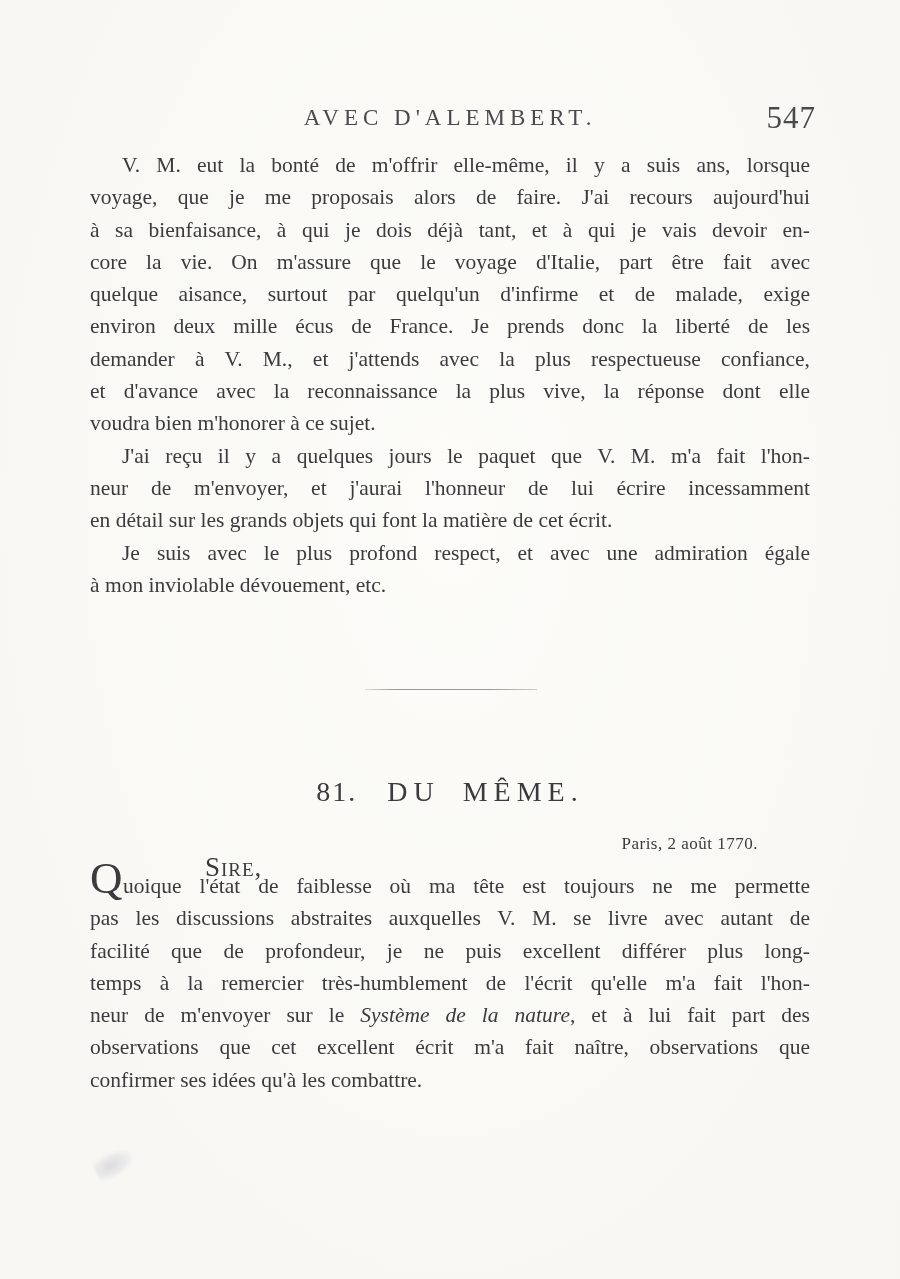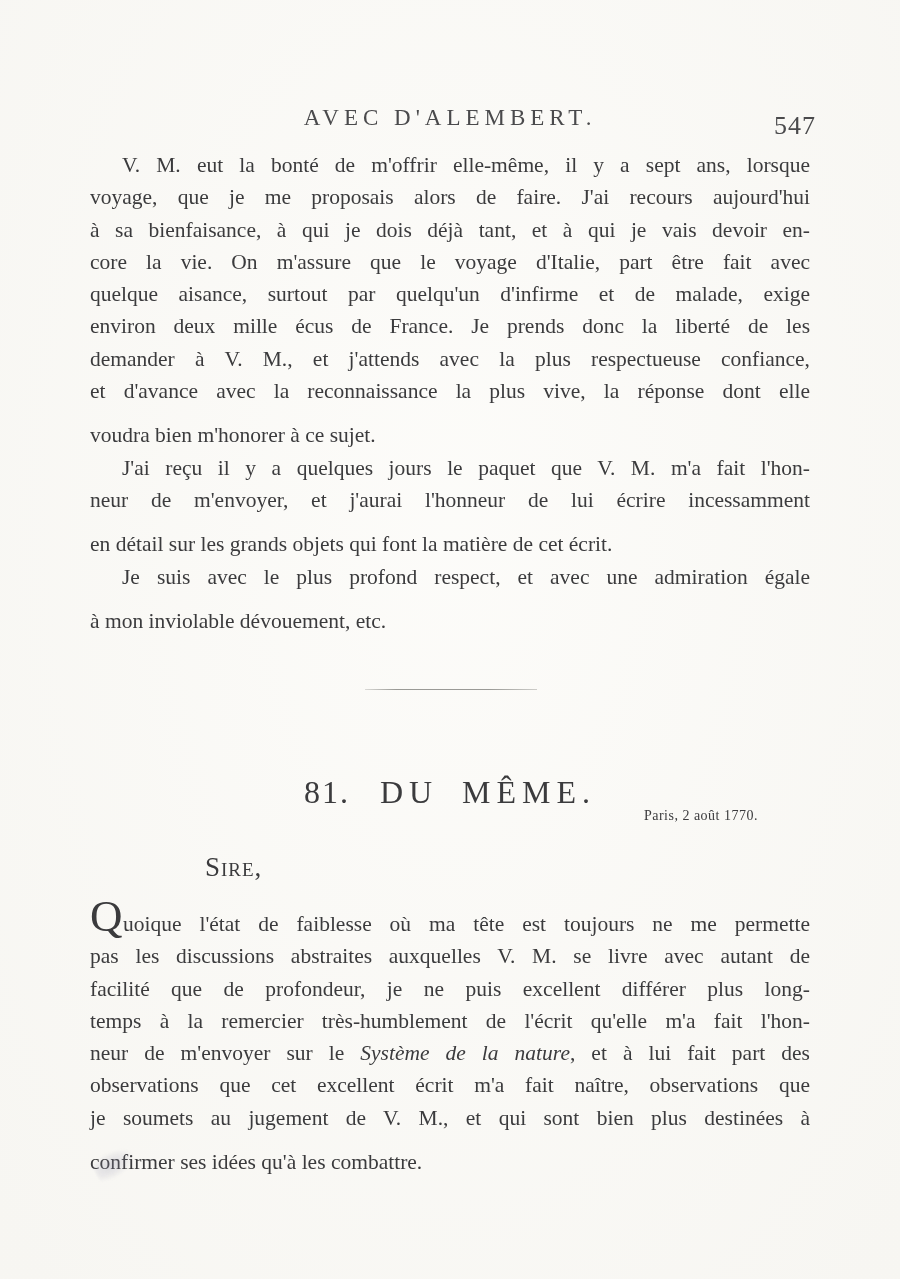--- a/index.html
+++ b/index.html
@@ -28,64 +28,64 @@
   
   .running-head {
     position: absolute; top: 104px; left: 90px; width: 720px;
     text-align: center;
     font-size: 23px; letter-spacing: 5px;
     color: var(--ink-soft);
     line-height: 28px;
     white-space: nowrap;
   }
   .page-number {
-    position: absolute; top: 112px; right: 84px;
-    font-size: 26px; line-height: 28px;
+    position: absolute; top: 104px; right: 84px;
+    font-size: 31px; line-height: 28px;
     color: var(--ink-soft);
     letter-spacing: 1px;
   }
   
   .text-block {
     position: absolute; left: 90px; width: 720px;
     font-size: 21.5px; line-height: 32.3px;
   }
   .block-80 { top: 149px; }
-  .block-81 { top: 908px; }
+  .block-81 { top: 870px; }
   .line {
     text-align: justify;
     text-align-last: justify;
     white-space: normal;
   }
-  .line.last { text-align: left; text-align-last: left; margin-top: 12px; }
+  .line.last { text-align: left; text-align-last: left; }
   .line.indent { text-indent: 32px; }
   .it { font-style: italic; }
   .initial {
     font-size: 45px;
     line-height: 0;
     letter-spacing: 0.5px;
   }
   
   .divider {
     position: absolute; top: 689px; left: 365px;
     width: 172px; height: 1px;
     background: linear-gradient(to right, rgba(120,120,116,0.25), var(--rule) 18%, var(--rule) 72%, rgba(120,120,116,0.35));
   }
   
   .letter-heading {
     position: absolute; top: 775px; left: 90px; width: 720px;
     margin: 0; text-align: center;
     font-weight: normal;
-    font-size: 32px; line-height: 34px;
+    font-size: 28px; line-height: 34px;
     white-space: nowrap;
   }
   .letter-number { letter-spacing: 2px; margin-right: 30px; }
   .letter-title  { letter-spacing: 6px; word-spacing: 10px; }
   .dateline {
-    position: absolute; top: 806px; right: 142px;
-    font-size: 14px; line-height: 20px;
+    position: absolute; top: 834px; right: 142px;
+    font-size: 17px; line-height: 20px;
     letter-spacing: 0.5px;
   }
   .salutation {
     position: absolute; top: 854px; left: 205px;
     font-size: 27px; line-height: 27px;
     font-variant: small-caps;
     letter-spacing: 1px;
   }
   
   .smudge {
@@ -99,21 +99,21 @@
 </head>
 <body>
 
 <div class="page">
 
   <div class="running-head">AVEC D'ALEMBERT.</div>
   <div class="page-number">547</div>
 
   <main class="text-block block-80">
     <section>
-      <div class="line indent">V. M. eut la bonté de m'offrir elle-même, il y a sept ans, lorsque</div>
+      <div class="line indent">V. M. eut la bonté de m'offrir elle-même, il y a suis ans, lorsque</div>
       <div class="line">voyage, que je me proposais alors de faire.  J'ai recours aujourd'hui</div>
       <div class="line">à sa bienfaisance, à qui je dois déjà tant, et à qui je vais devoir en-</div>
       <div class="line">core la vie.  On m'assure que le voyage d'Italie, part être fait avec</div>
       <div class="line">quelque aisance, surtout par quelqu'un d'infirme et de malade, exige</div>
       <div class="line">environ deux mille écus de France.  Je prends donc la liberté de les</div>
       <div class="line">demander à V. M., et j'attends avec la plus respectueuse confiance,</div>
       <div class="line">et d'avance avec la reconnaissance la plus vive, la réponse dont elle</div>
       <div class="line last">voudra bien m'honorer à ce sujet.</div>
     </section>
     <section>
@@ -137,20 +137,19 @@
   <div class="salutation">Sire,</div>
 
   <main class="text-block block-81">
     <section>
       <div class="line"><span class="initial">Q</span><span>uoique l'état de faiblesse où ma tête est toujours ne me permette</span></div>
       <div class="line">pas les discussions abstraites auxquelles V. M. se livre avec autant de</div>
       <div class="line">facilité que de profondeur, je ne puis excellent différer plus long-</div>
       <div class="line">temps à la remercier très-humblement de l'écrit qu'elle m'a fait l'hon-</div>
       <div class="line"><span>neur de m'envoyer sur le </span><span class="it">Système de la nature</span><span>, et à lui fait part des</span></div>
       <div class="line">observations que cet excellent écrit m'a fait naître, observations que</div>
-      <div class="line">je soumets au jugement de V. M., et qui sont bien plus destinées à</div>
       <div class="line last">confirmer ses idées qu'à les combattre.</div>
     </section>
   </main>
 
   <div class="smudge"></div>
 
 </div>
 
 </body></html>

